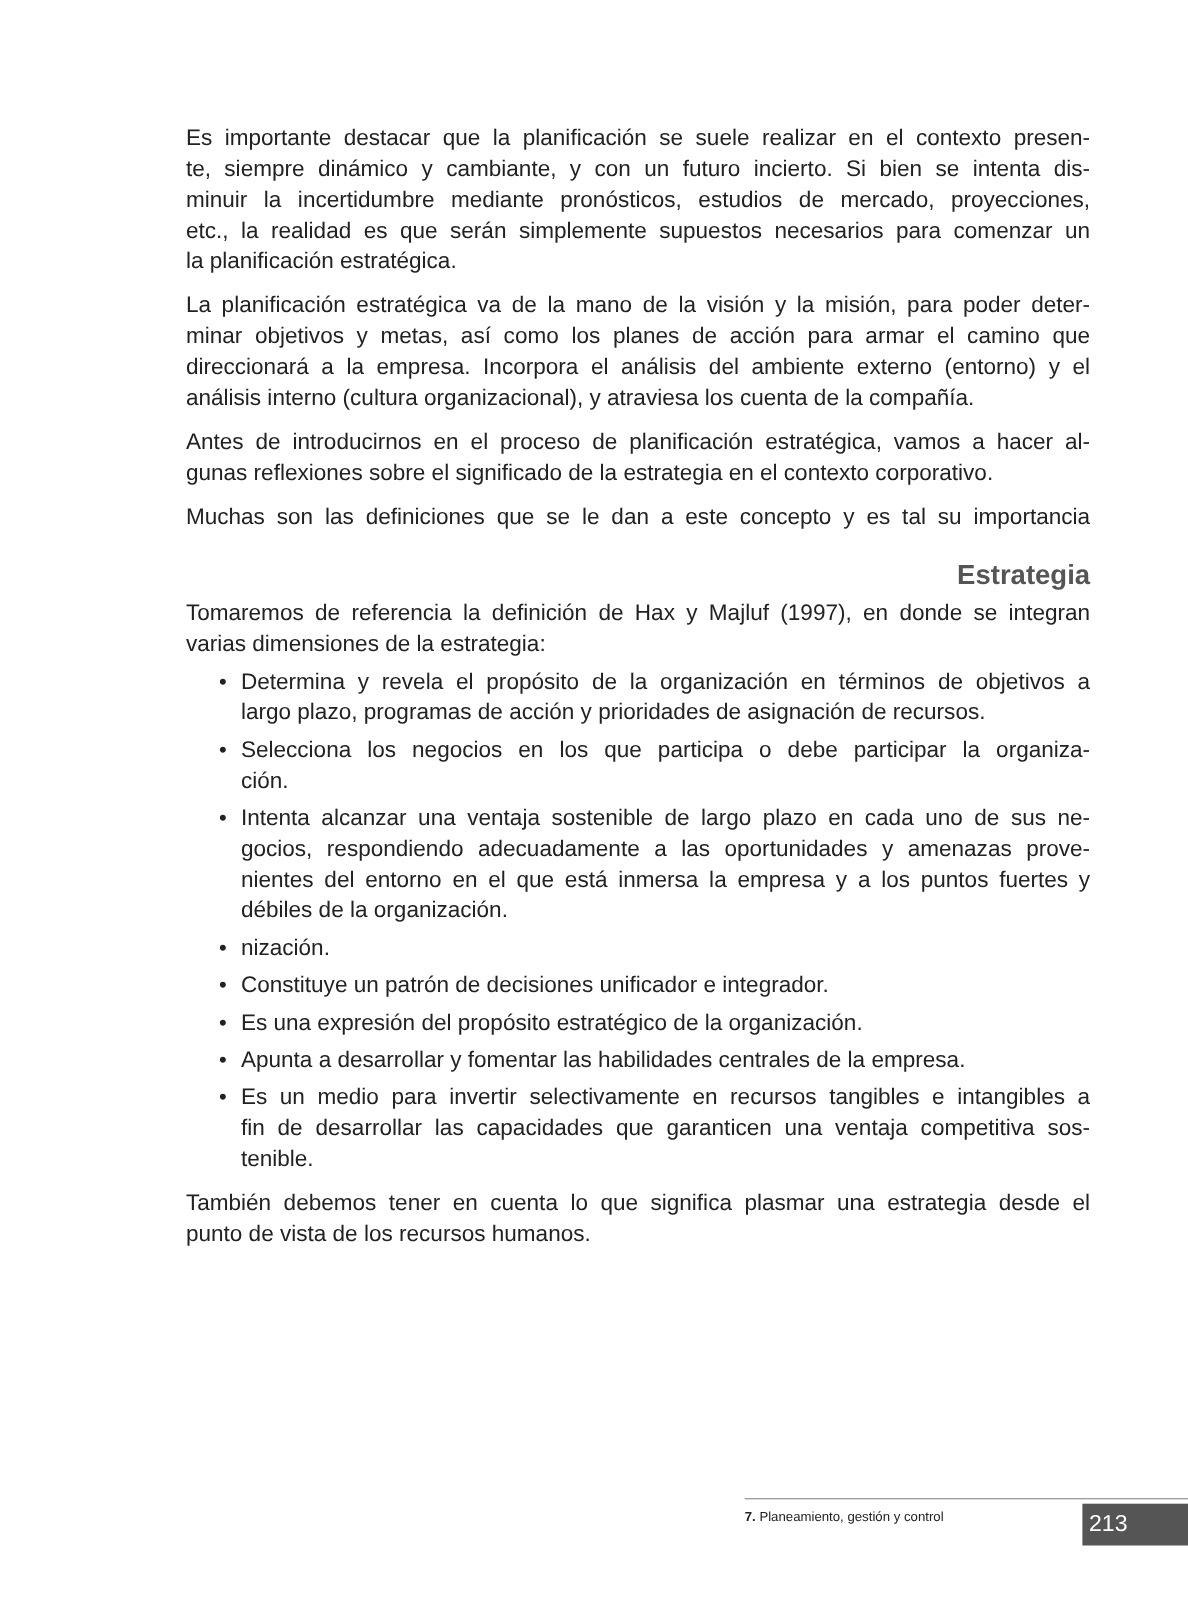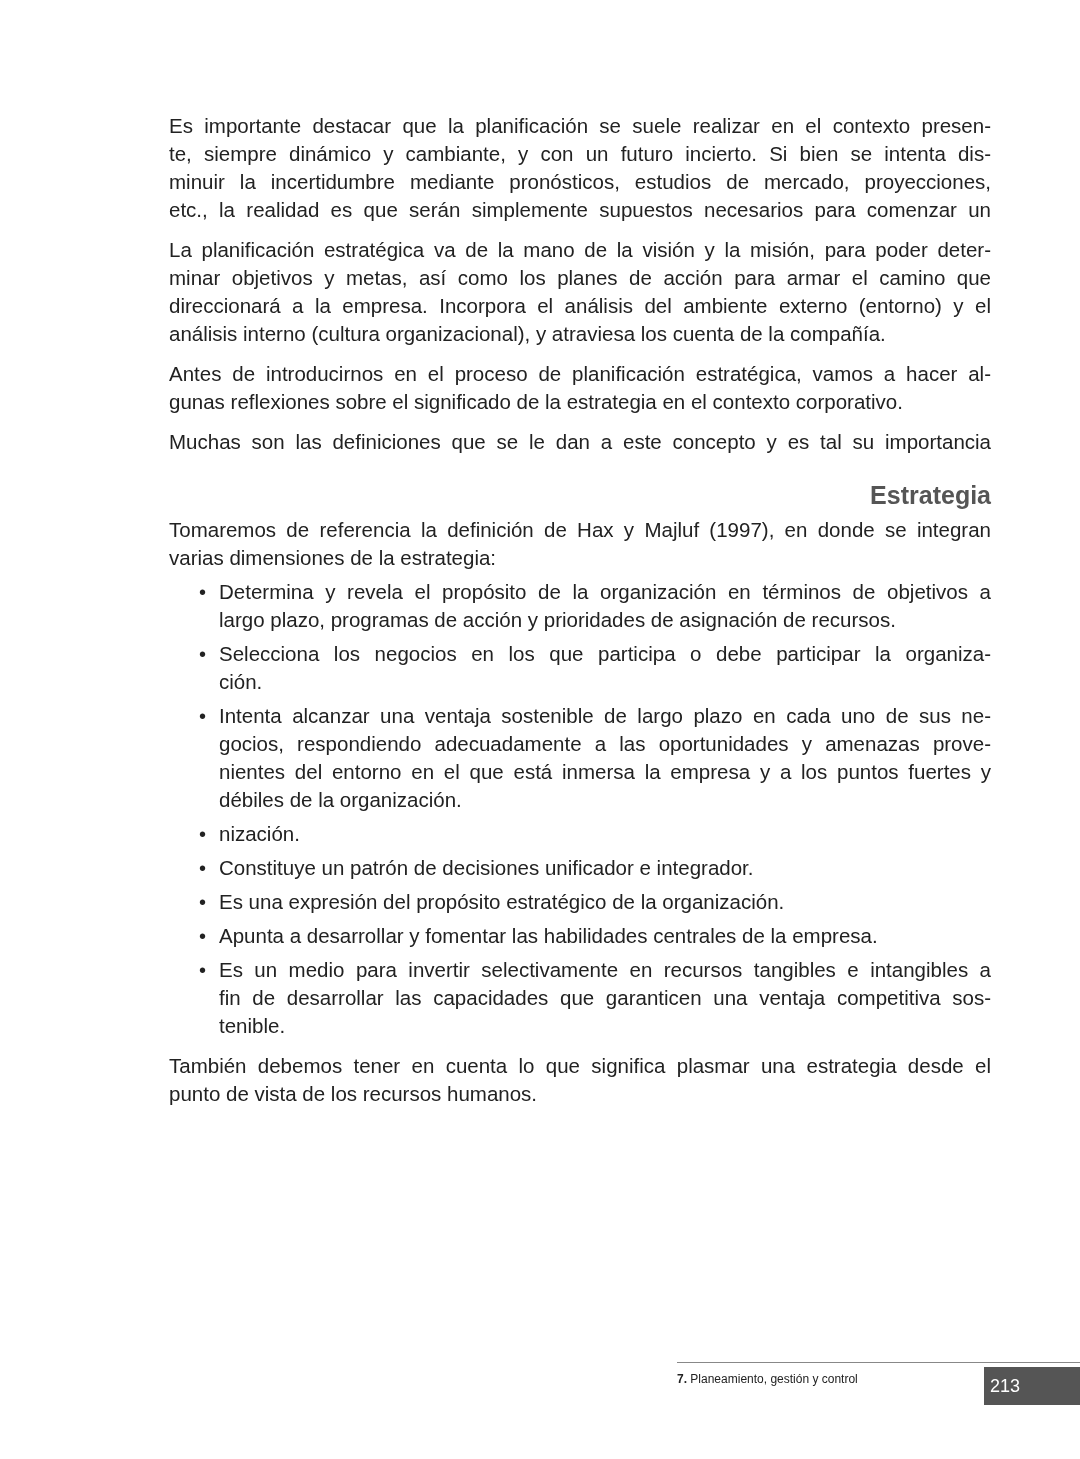--- a/index.html
+++ b/index.html
@@ -28,33 +28,34 @@
     }
     .footer-rule {
       position: absolute; left: 677px; top: 1362px; width: 403px; height: 1px; background: #888888;
     }
     .footer-text {
       position: absolute; left: 677px; top: 1368px; font-size: 12px; line-height: 22px; color: #222;
     }
     .footer-text b { font-weight: bold; }
     .page-box {
       position: absolute; left: 984px; top: 1367px; width: 96px; height: 38px;
-      background: #555555; color: #ffffff; font-size: 18px; line-height: 38px;
+      background: #555555; color: #ffffff; font-size: 21px; line-height: 38px;
       padding-left: 6px; box-sizing: border-box;
     }
   </style>
 </head>
 <body>
 
 <div class="content">
   <div class="para">
       <span class="line">Es importante destacar que la planificación se suele realizar en el contexto presen-</span>
       <span class="line">te, siempre dinámico y cambiante, y con un futuro incierto. Si bien se intenta dis-</span>
       <span class="line">minuir la incertidumbre mediante pronósticos, estudios de mercado, proyecciones,</span>
       <span class="line">etc., la realidad es que serán simplemente supuestos necesarios para comenzar un</span>
+      <span class="line last">la planificación estratégica.</span>
     </div>
   <div class="gap"></div>
   <div class="para">
       <span class="line">La planificación estratégica va de la mano de la visión y la misión, para poder deter-</span>
       <span class="line">minar objetivos y metas, así como los planes de acción para armar el camino que</span>
       <span class="line">direccionará a la empresa. Incorpora el análisis del ambiente externo (entorno) y el</span>
       <span class="line last">análisis interno (cultura organizacional), y atraviesa los cuenta de la compañía.</span>
     </div>
   <div class="gap"></div>
   <div class="para">

